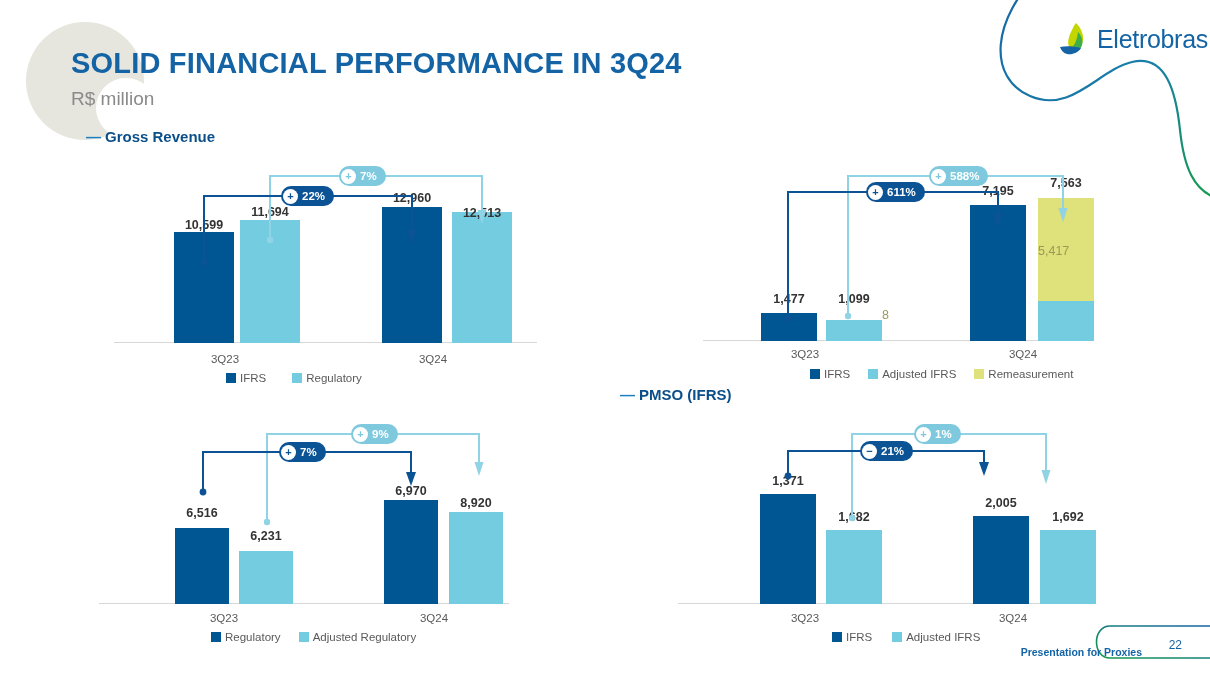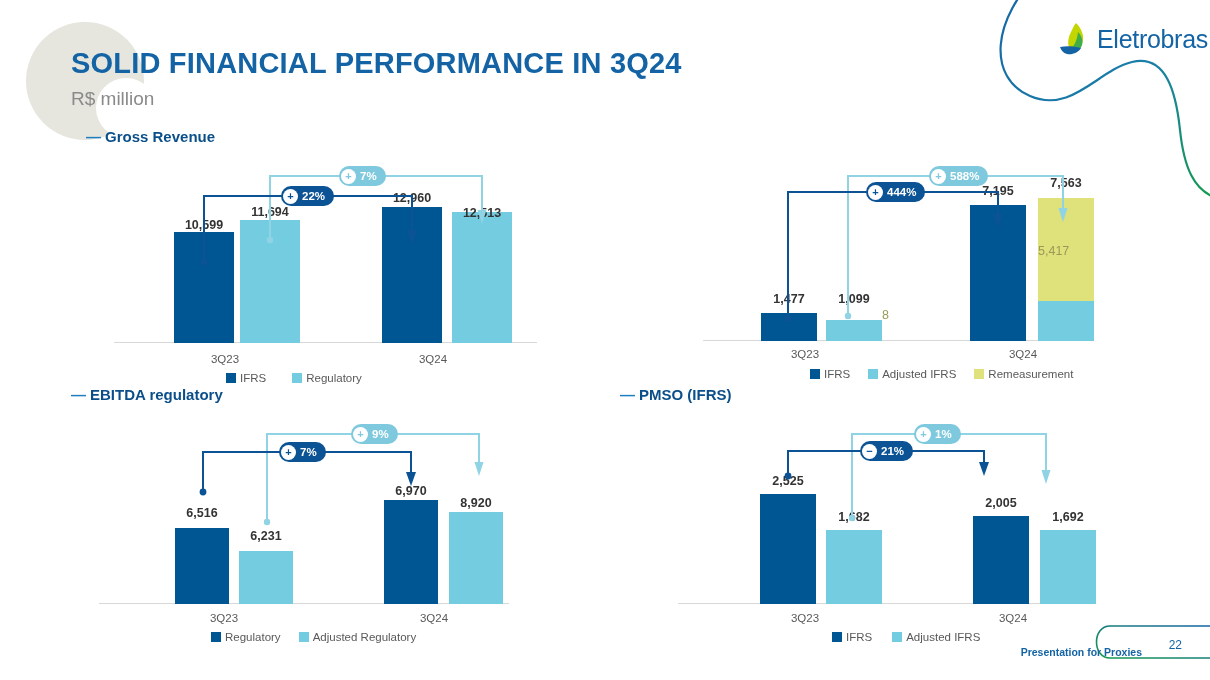--- a/index.html
+++ b/index.html
@@ -194,21 +194,21 @@
         <path d="M 140 162 L 140 36 L 350 36 L 350 58" fill="none" stroke="#0B5394" stroke-width="2"></path>
         <circle cx="140" cy="162" r="3.6" fill="#0B5394"></circle>
         <path d="M 350 72 L 345 58 L 355 58 Z" fill="#0B5394"></path>
       </svg>
       <div class="badge light" style="left:281px;top:10px;">
         <span class="sign">+</span>
           <span>588%</span>
       </div>
       <div class="badge dark" style="left:218px;top:26px;">
         <span class="sign">+</span>
-          <span>444%</span>
+          <span>611%</span>
       </div>
 
       <div class="bar ifrs" style="left:113px;width:56px;height:28px;"></div>
       <div class="bar light" style="left:178px;width:56px;height:21px;"></div>
       <div class="bar-label" style="left:93px;top:136px;width:96px;">1,477</div>
       <div class="bar-label" style="left:158px;top:136px;width:96px;">1,099</div>
       <div class="stack-label" style="left:234px;top:152px;width:40px;">8</div>
 
       <div class="bar ifrs" style="left:322px;width:56px;height:136px;"></div>
       <div class="bar light" style="left:390px;width:56px;height:40px;"></div>
@@ -231,23 +231,20 @@
         <span>Adjusted IFRS</span>
       </span>
       <span class="item" style="margin-left:10px;">
         <span class="swatch sw-olive"></span>
         <span>Remeasurement</span>
       </span>
     </div>
   </div>
 
   <div class="panel" style="left:71px;top:386px;width:470px;height:265px;">
-    <div class="panel-title">
-      <span class="dash">—</span><span>EBITDA regulatory</span>
-    </div>
 
     <div class="plot" style="position:absolute;left:28px;top:28px;width:450px;height:190px;">
       <div class="axis" style="bottom:0;left:0;width:410px;"></div>
 
       <svg class="conn" style="left:0;top:0;width:450px;height:190px;">
 
         <path d="M 168 108 L 168 20 L 380 20 L 380 48" fill="none" stroke="#8FD3E5" stroke-width="2"></path>
         <circle cx="168" cy="108" r="3.2" fill="#8FD3E5"></circle>
         <path d="M 380 62 L 375.5 48 L 384.5 48 Z" fill="#8FD3E5"></path>
 
@@ -312,21 +309,21 @@
         <span class="sign">+</span>
           <span>1%</span>
       </div>
       <div class="badge dark" style="left:212px;top:27px;">
         <span class="sign">−</span>
           <span>21%</span>
       </div>
 
       <div class="bar ifrs" style="left:112px;width:56px;height:110px;"></div>
       <div class="bar light" style="left:178px;width:56px;height:74px;"></div>
-      <div class="bar-label" style="left:92px;top:60px;width:96px;">2,525</div>
+      <div class="bar-label" style="left:92px;top:60px;width:96px;">1,371</div>
       <div class="bar-label" style="left:158px;top:96px;width:96px;">1,682</div>
 
       <div class="bar ifrs" style="left:325px;width:56px;height:88px;"></div>
       <div class="bar light" style="left:392px;width:56px;height:74px;"></div>
       <div class="bar-label" style="left:305px;top:82px;width:96px;">2,005</div>
       <div class="bar-label" style="left:372px;top:96px;width:96px;">1,692</div>
     </div>
 
     <div class="tick" style="left:150px;top:226px;width:70px;">3Q23</div>
     <div class="tick" style="left:358px;top:226px;width:70px;">3Q24</div>

